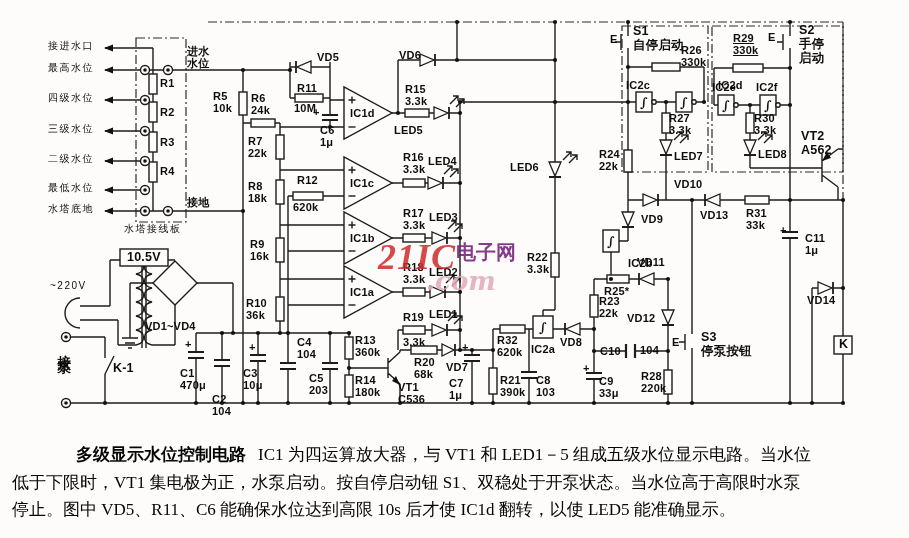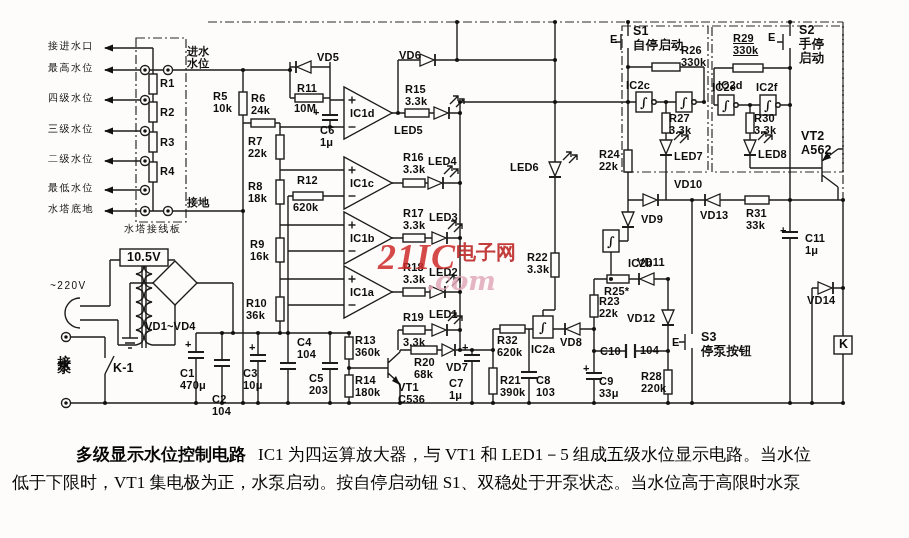--- a/index.html
+++ b/index.html
@@ -14,21 +14,21 @@
   svg .dio{stroke:#1c1c1c;stroke-width:1.3;fill:#fdfcfa;}
   svg .dot{fill:#111;stroke:none;}
   svg .sym{font:italic 600 13px "DejaVu Serif","Liberation Serif",serif;fill:#111;}
   #labels .lb{position:absolute;font:600 11px/1.1 "Liberation Sans","DejaVu Sans",sans-serif;
       color:#0d0d0d;white-space:pre-line;letter-spacing:.2px;}
   #labels .t{font-size:10px;font-weight:400;letter-spacing:1.5px;}
   #labels .s13{font-size:12.5px;font-weight:700;}
   #labels .v{writing-mode:vertical-rl;text-orientation:upright;font-size:13.5px;font-weight:700;letter-spacing:3px;}
   #watermark{position:absolute;left:378px;top:236px;opacity:.85;pointer-events:none;}
   #wm1{font:italic 800 36px "Liberation Serif","DejaVu Serif",serif;color:#cf2b2b;letter-spacing:1px;}
-  #wm2{font:700 20px "Liberation Sans",sans-serif;color:#b91c1c;vertical-align:10px;}
+  #wm2{font:700 20px "Liberation Sans",sans-serif;color:#701a75;vertical-align:10px;}
   #wm3{position:absolute;left:48px;top:30px;font:italic 700 26px "DejaVu Serif","Liberation Serif",serif;color:#e2a9bb;}
   #caption{position:absolute;left:12px;top:441px;width:886px;
       font:500 17px/27.5px "Liberation Serif","DejaVu Serif",serif;color:#050505;}
   #caption .cap-line{white-space:nowrap;}
   #caption .indent{padding-left:64px;}
   #caption .title{font-weight:800;margin-right:12px;font-family:"Liberation Sans",sans-serif;}
 </style>
 </head>
 <body>
 
@@ -487,15 +487,16 @@
     </div>
 
   <div id="watermark">
     <span id="wm1">21IC</span><span id="wm2">电子网</span>
     <span id="wm3">.com</span>
   </div>
 
   <div id="caption">
     <div class="cap-line indent"><span class="title">多级显示水位控制电路</span><span>IC1 为四运算放大器，与 VT1 和 LED1－5 组成五级水位显示电路。当水位</span></div>
     <div class="cap-line">低于下限时，VT1 集电极为正，水泵启动。按自停启动钮 S1、双稳处于开泵状态。当水位高于高限时水泵</div>
+    <div class="cap-line">停止。图中 VD5、R11、C6 能确保水位达到高限 10s 后才使 IC1d 翻转，以使 LED5 能准确显示。</div>
   </div>
 
 </div>
 
 </body></html>

